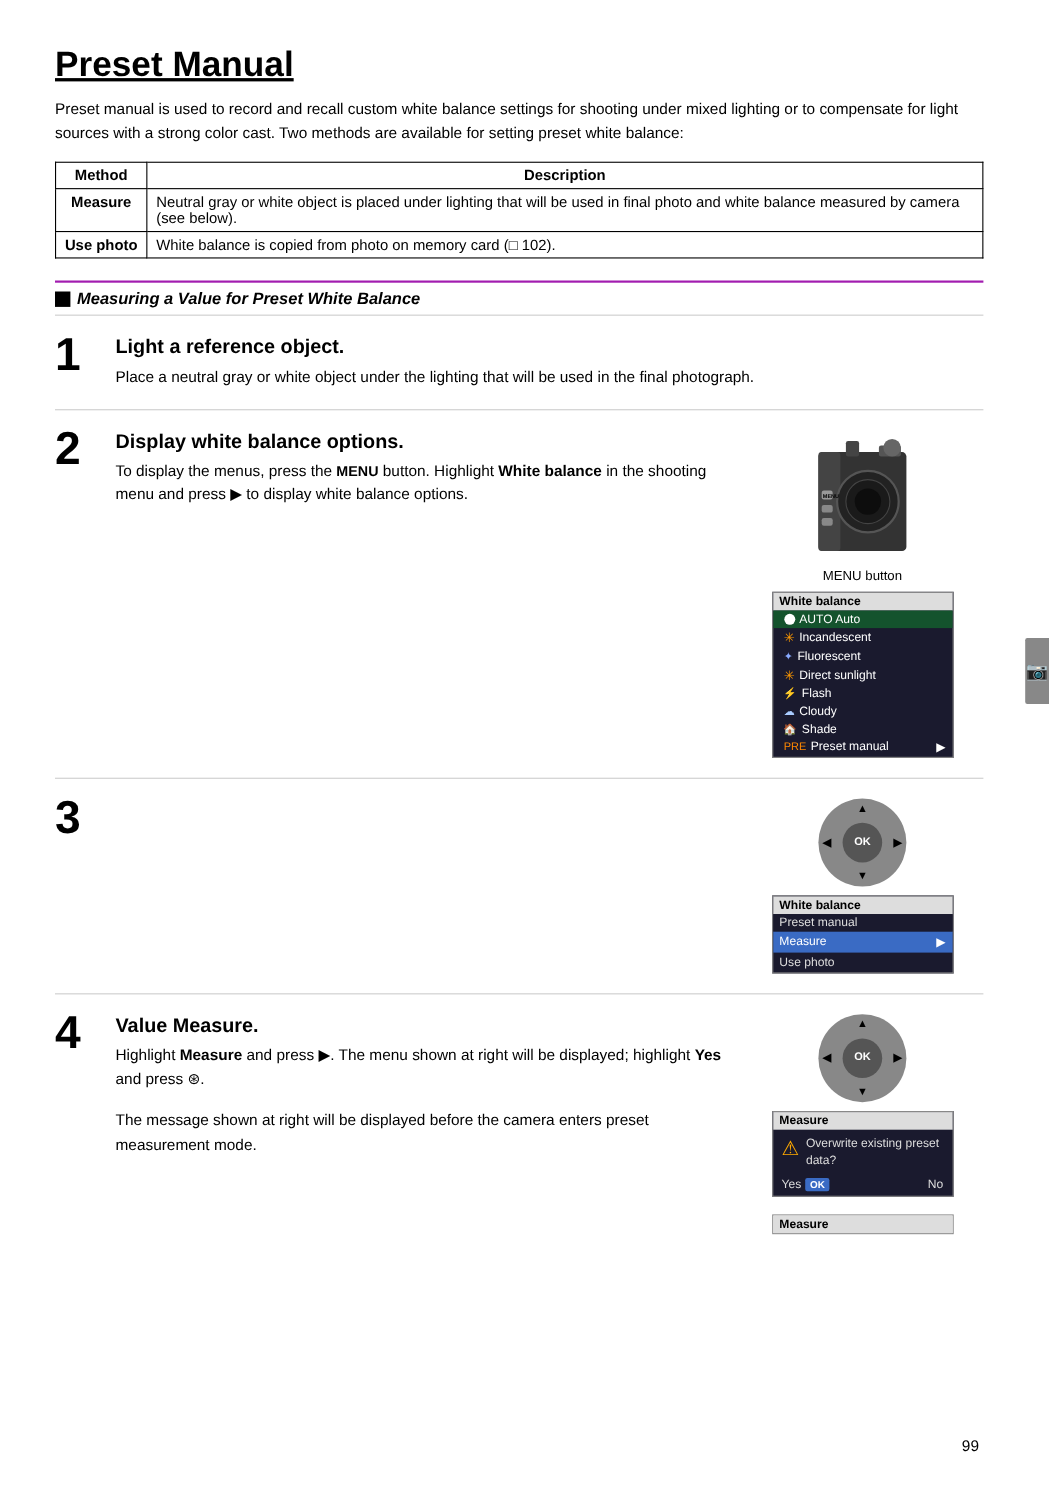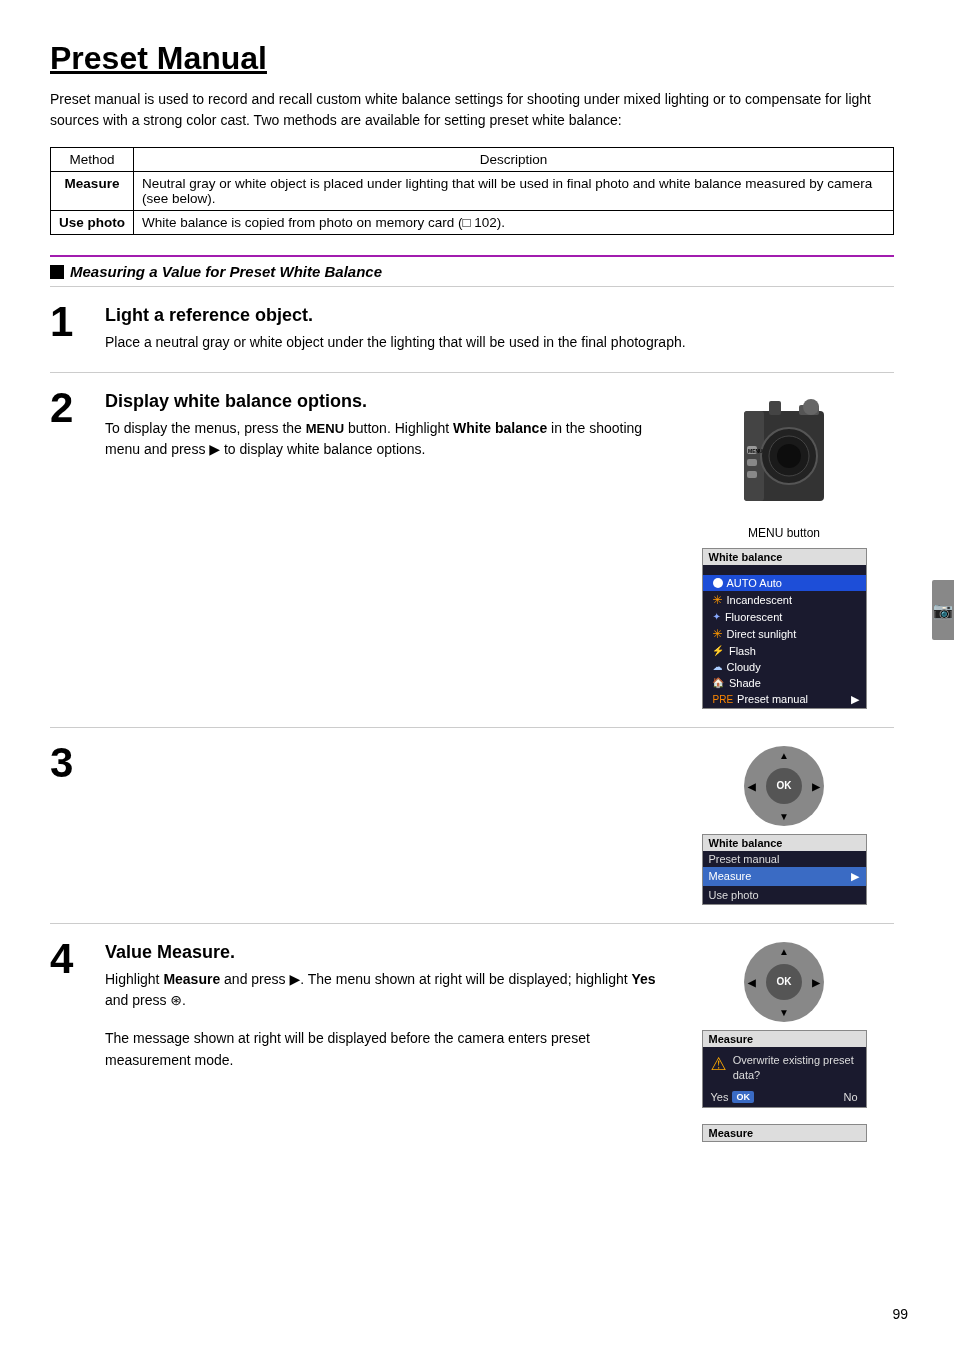--- a/index.html
+++ b/index.html
@@ -30,21 +30,21 @@
     
     .methods-table {
       width: 100%;
       border-collapse: collapse;
       margin-bottom: 20px;
       font-size: 13.5px;
     }
     .methods-table th {
       border: 1px solid #000;
       padding: 4px 8px;
-      font-weight: normal;
+      font-weight: bold;
       background: #fff;
       text-align: center;
     }
     .methods-table td {
       border: 1px solid #000;
       padding: 4px 8px;
       vertical-align: top;
     }
     .methods-table td:first-child {
       font-weight: bold;
@@ -137,23 +137,22 @@
     }
     .menu-screen-item {
       padding: 2px 6px 2px 10px;
       font-size: 11px;
       display: flex;
       align-items: center;
       gap: 4px;
       color: #fff;
     }
     .menu-screen-item.selected {
-      background: #1d4ed8;
-      color: #fff;
-      margin-top: 10px;
+      background: #14532d;
+      color: #fff;
     }
     .menu-screen-item .icon-dot {
       width: 10px;
       height: 10px;
       border-radius: 50%;
       background: #fff;
       display: inline-block;
       flex-shrink: 0;
     }
     .menu-screen-item .icon-asterisk {
@@ -182,21 +181,21 @@
       font-size: 10px;
     }
     .menu-arrow {
       margin-left: auto;
       color: #fff;
     }
 
     .menu-caption {
       font-size: 12px;
       text-align: center;
-      margin-top: 12px;
+      margin-top: 2px;
     }
 
     
     .nav-controller {
       width: 80px;
       height: 80px;
       position: relative;
     }
     .nav-outer {
       width: 80px;
@@ -344,21 +343,21 @@
     }
     .sidebar-tab-icon {
       font-size: 16px;
       color: #fff;
     }
 
     
     .page-number {
       position: absolute;
       bottom: 30px;
-      right: 46px;
+      right: 64px;
       font-size: 14px;
       margin-left: 33px;
     }
 
     
     .menu-key {
       font-weight: bold;
       font-variant: small-caps;
       font-size: 13px;
     }

